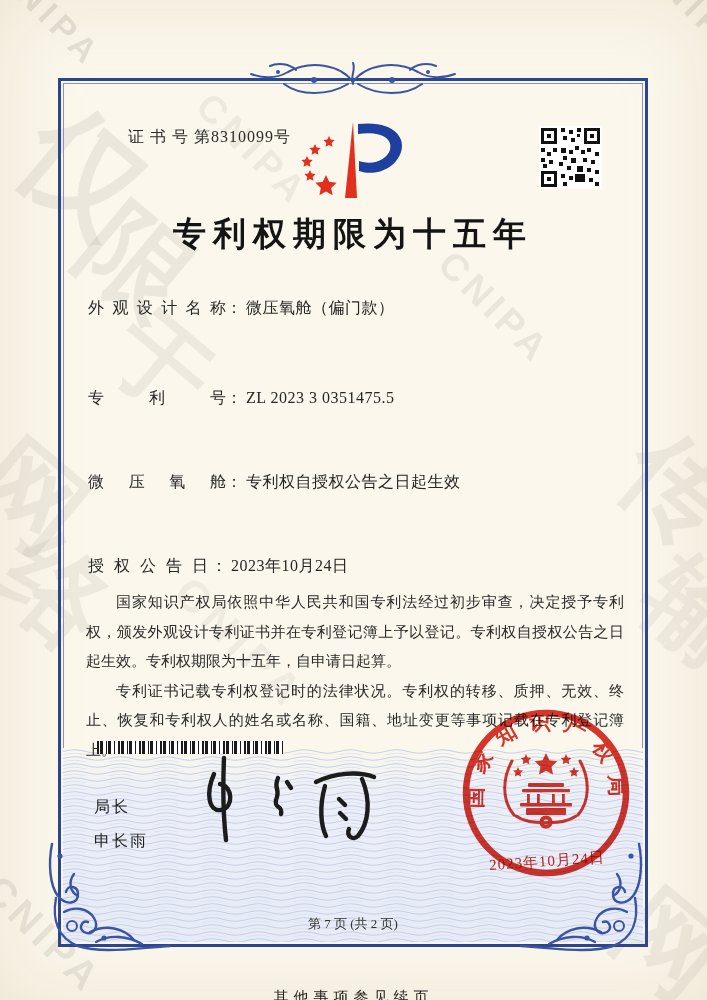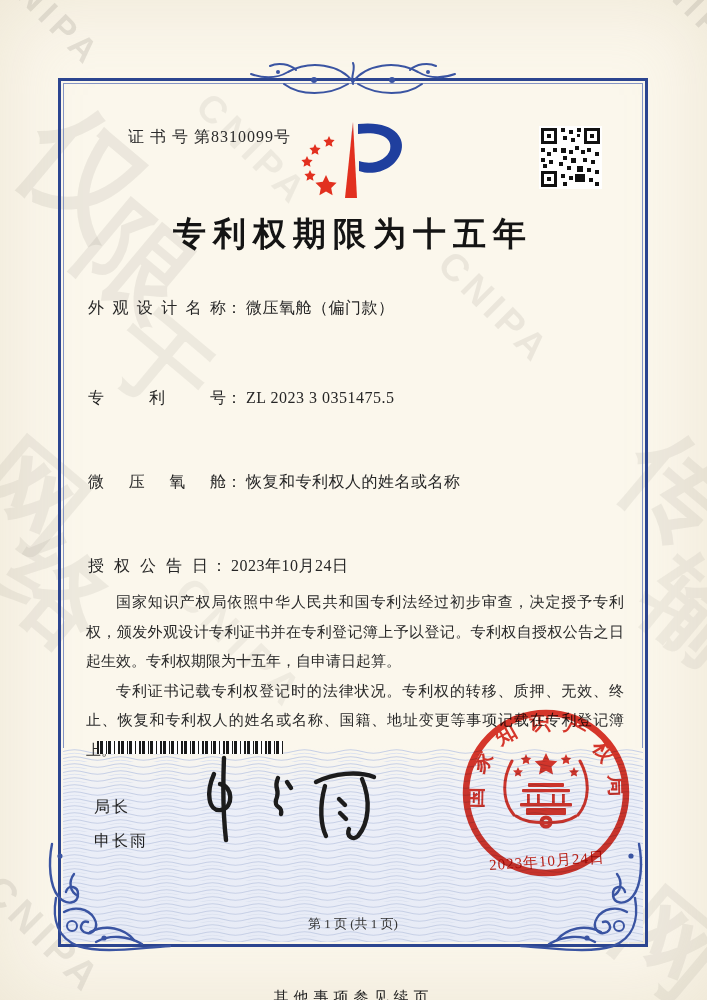--- a/index.html
+++ b/index.html
@@ -220,21 +220,21 @@
 
   <div class="title">专利权期限为十五年</div>
 
   <div class="row" style="top:298px">
     <span class="flabel">外观设计名称</span><span class="colon">：</span><span class="fvalue">微压氧舱（偏门款）</span>
   </div>
   <div class="row" style="top:388px">
     <span class="flabel">专利号</span><span class="colon">：</span><span class="fvalue">ZL 2023 3 0351475.5</span>
   </div>
   <div class="row" style="top:472px">
-    <span class="flabel">微压氧舱</span><span class="colon">：</span><span class="fvalue">恢复和专利权人的姓名或名称</span>
+    <span class="flabel">微压氧舱</span><span class="colon">：</span><span class="fvalue">专利权自授权公告之日起生效</span>
   </div>
   <div class="row" style="top:556px; width:536px;">
     <span>
       <span class="grant-label">授 权 公 告 日</span><span class="colon">：</span><span class="fvalue">2023年10月24日</span>
     </span>
   </div>
 
   <div class="paras">
     <p>国家知识产权局依照中华人民共和国专利法经过初步审查，决定授予专利权，颁发外观设计专利证书并在专利登记簿上予以登记。专利权自授权公告之日起生效。专利权期限为十五年，自申请日起算。</p>
     <p>专利证书记载专利权登记时的法律状况。专利权的转移、质押、无效、终止、恢复和专利权人的姓名或名称、国籍、地址变更等事项记载在专利登记簿上。</p>
@@ -287,16 +287,16 @@
     </g>
     <circle cx="90" cy="119" r="2.6" fill="#fbf7ec"></circle>
     <g fill="none" stroke="#d6271d" stroke-width="3" stroke-linecap="round">
       <path d="M56,58 C46,76 46,98 58,112"></path>
       <path d="M124,58 C134,76 134,98 122,112"></path>
       <path d="M60,113 C72,122 108,122 120,113"></path>
     </g>
   </svg>
   <div class="seal-date">2023年10月24日</div>
 
-  <div class="page-info">第 1 页 (共 1 页)</div>
+  <div class="page-info">第 7 页 (共 2 页)</div>
   <div class="continuation">其他事项参见续页</div>
 
 </div>
 
 </body></html>

